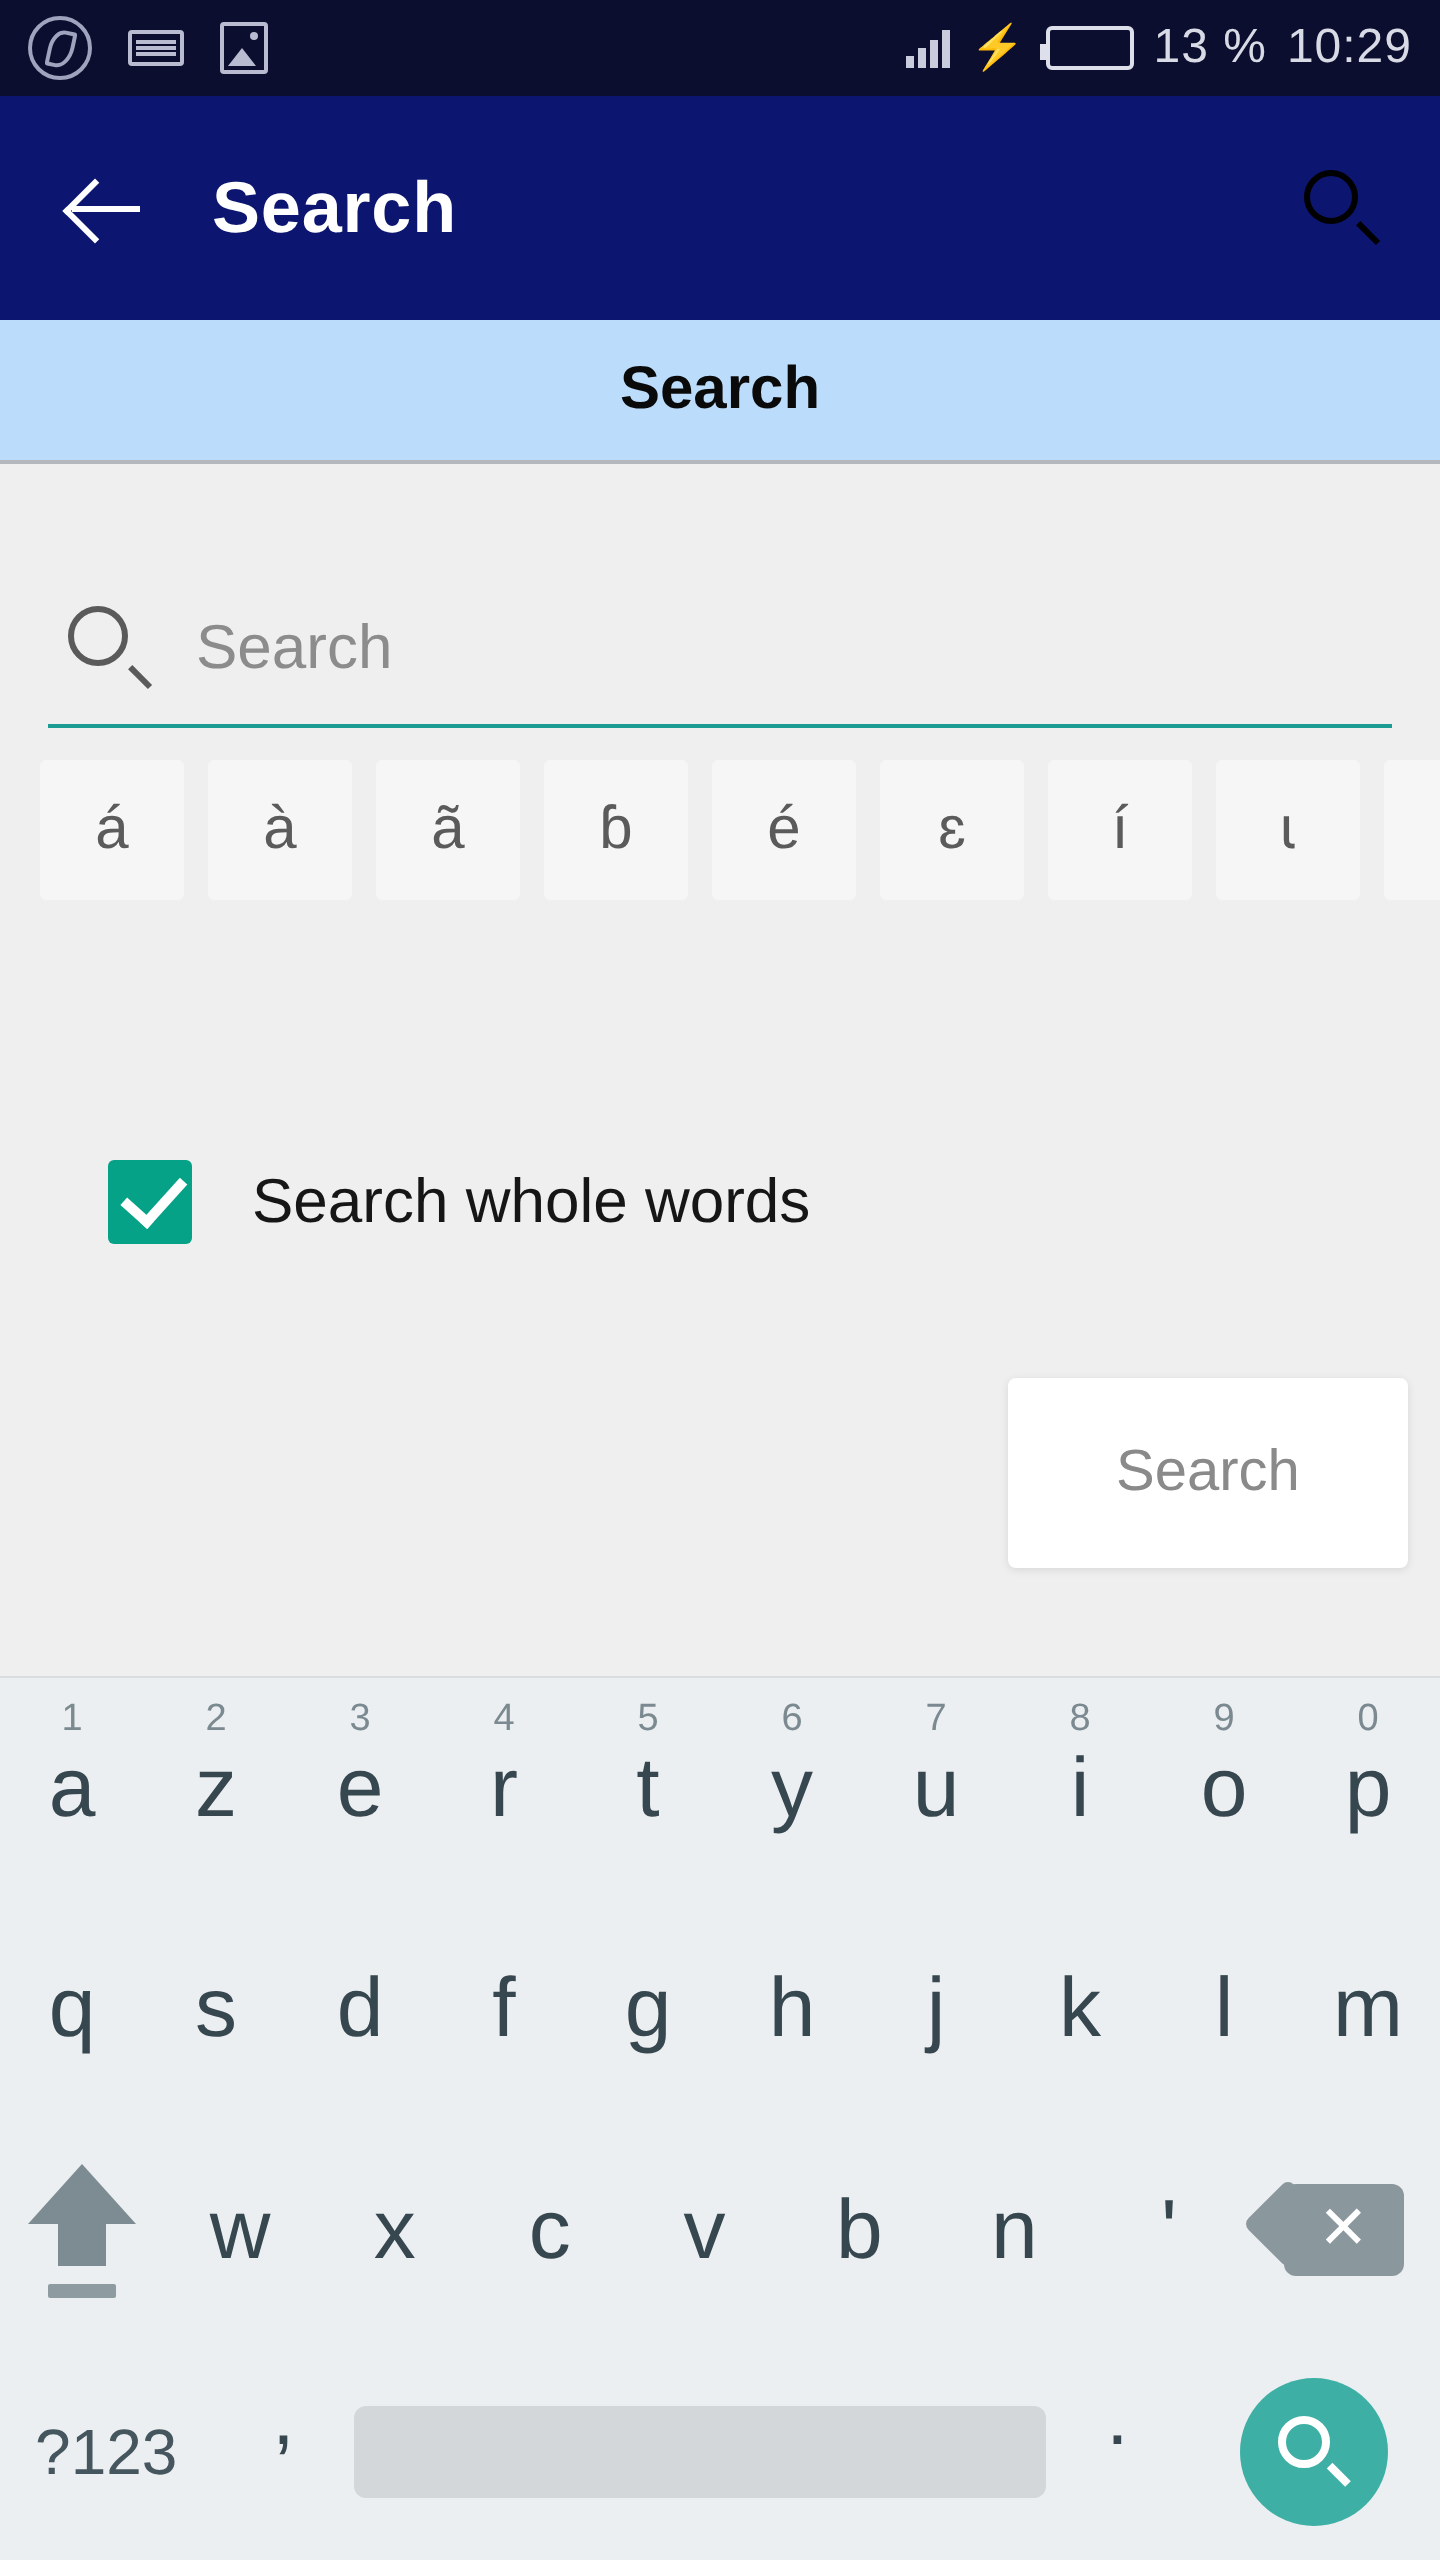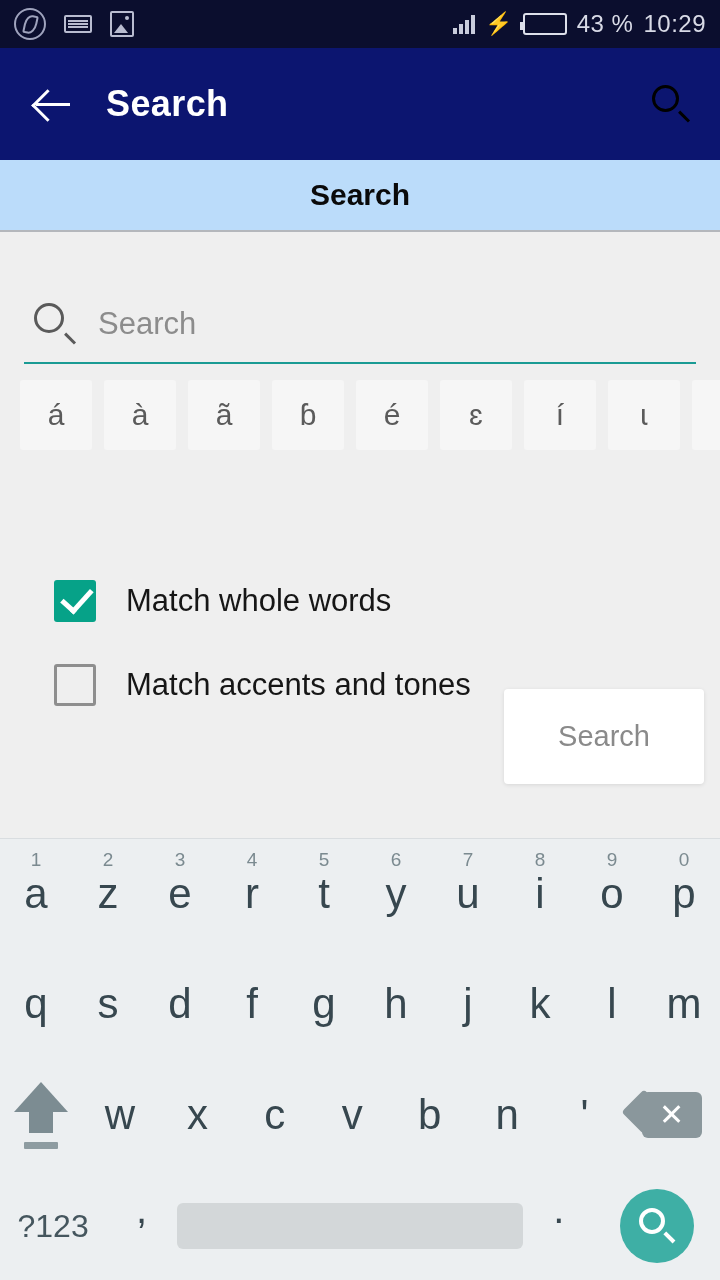--- a/index.html
+++ b/index.html
@@ -217,21 +217,21 @@
   </div>
   <div class="sb-right">
     <span class="sig">
         <i></i>
         <i></i>
         <i></i>
         <i></i>
       </span>
     <span class="bolt">⚡</span>
     <span class="batt"><span class="fill"></span></span>
-    <span class="sb-text">43 %</span>
+    <span class="sb-text">13 %</span>
     <span class="sb-text">10:29</span>
   </div>
 </div>
 
 <div class="appbar">
   <span class="back-arrow"></span>
   <span class="appbar-title">Search</span>
   <span class="appbar-search">
     <span class="mag">
         <i></i>
@@ -265,27 +265,23 @@
     <div class="accent-key">ɩ</div>
     <div class="accent-key">ó</div>
   </div>
 
   <div class="popup">
     <span>Search</span>
   </div>
 
   <div class="checkrow one">
     <span class="cbox checked"></span>
-    <span>Match whole words</span>
-  </div>
-
-  <div class="checkrow two">
-    <span class="cbox unchecked"></span>
-    <span>Match accents and tones</span>
-  </div>
+    <span>Search whole words</span>
+  </div>
+
 </div>
 
 <div class="keyboard">
 
   <div class="krow krow1">
     <div class="key">
         <span class="hint">1</span>
         <span>a</span>
       </div>
     <div class="key">

